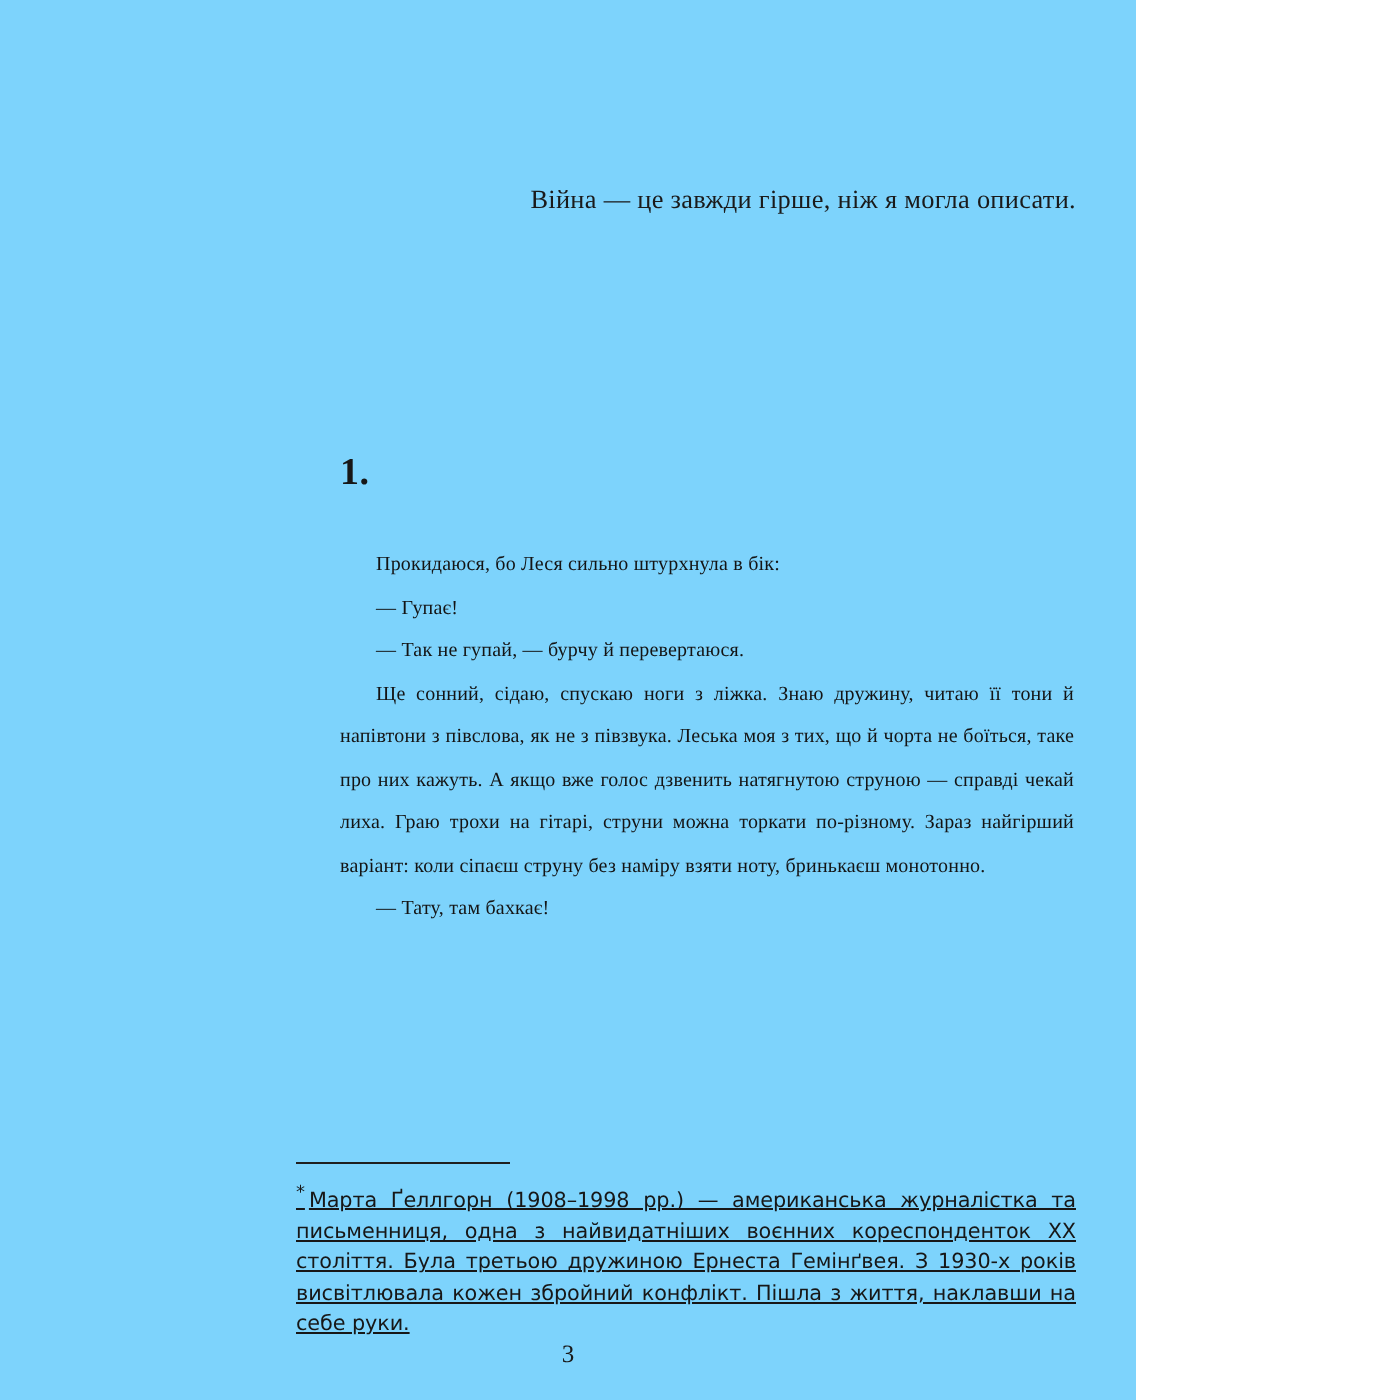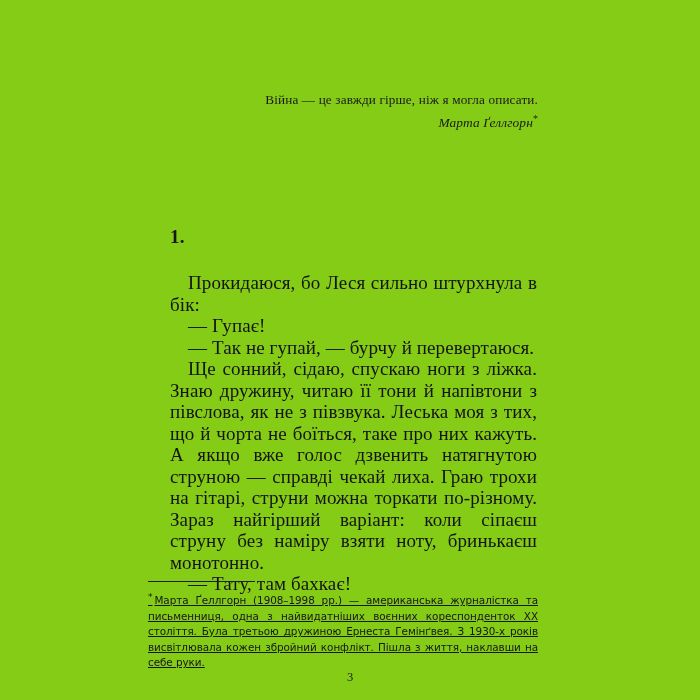--- a/index.html
+++ b/index.html
@@ -2,23 +2,23 @@
 <html><head>
 <meta charset="utf-8">
 <style>
   html, body {
     margin: 0;
     padding: 0;
     background: #ffffff;
   }
   .page {
     position: relative;
-    width: 700px;
+    width: 568px;
     height: 700px;
-    background: #84cc16;
+    background: #7dd3fc;
     overflow: hidden;
     font-family: "Liberation Serif", "DejaVu Serif", serif;
     color: #121212;
   }
 
   
   .epigraph {
     position: absolute;
     left: 170px;
     top: 90px;
@@ -60,21 +60,21 @@
   }
 
   
   .body-block {
     position: absolute;
     left: 170px;
     top: 272px;
     width: 367px;
   }
   .para {
-    font-size: 19px;
+    font-size: 10px;
     line-height: 21.5px;
     text-align: justify;
     text-justify: inter-word;
     hyphens: manual;
     margin: 0;
     color: #141414;
     letter-spacing: 0.1px;
   }
   .para.indent {
     text-indent: 18px;
@@ -121,21 +121,20 @@
     color: #1a1a1a;
   }
 </style>
 </head>
 <body>
 
 <div class="page">
 
   <div class="epigraph">
     <div class="epigraph-text">Війна — це завжди гірше, ніж я могла описати.</div>
-    <div class="epigraph-source"><span>Марта Ґеллгорн</span><span class="fn-ref">*</span></div>
   </div>
 
   <div class="chapter-number">1.</div>
 
   <div class="body-block">
     <p class="para indent">Прокидаюся, бо Леся сильно штурхнула в бік:</p>
     <p class="para indent">— Гупає!</p>
     <p class="para indent">— Так не гупай, — бурчу й перевертаюся.</p>
     <p class="para indent">Ще сонний, сідаю, спускаю ноги з ліжка. Знаю дружину, читаю її тони й напівтони з півслова, як не з півзвука. Леська моя з тих, що й чорта не боїться, таке про них кажуть. А якщо вже голос дзвенить натягнутою струною — справді чекай лиха. Граю трохи на гітарі, струни можна торкати по-різному. Зараз найгірший варіант: коли сіпаєш струну без наміру взяти ноту, бринькаєш монотонно.</p>
     <p class="para indent">— Тату, там бахкає!</p>

